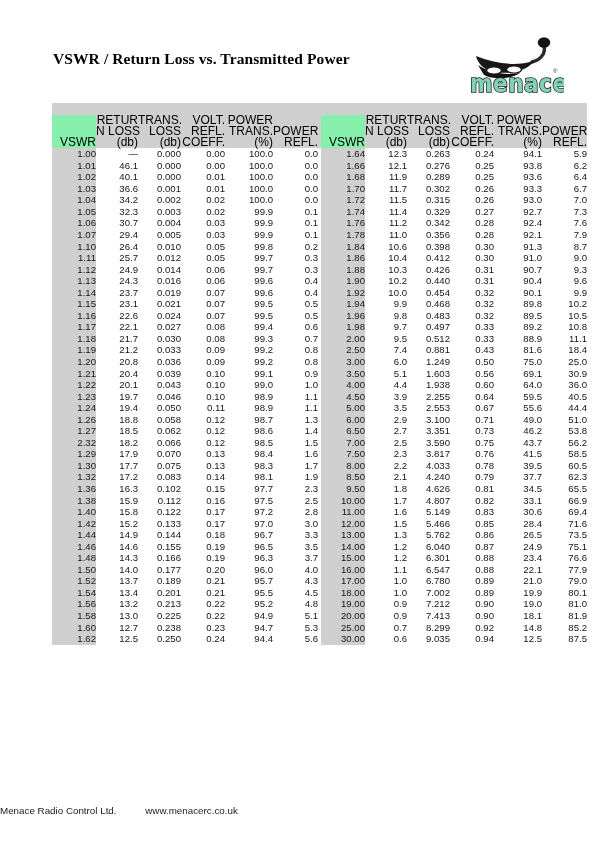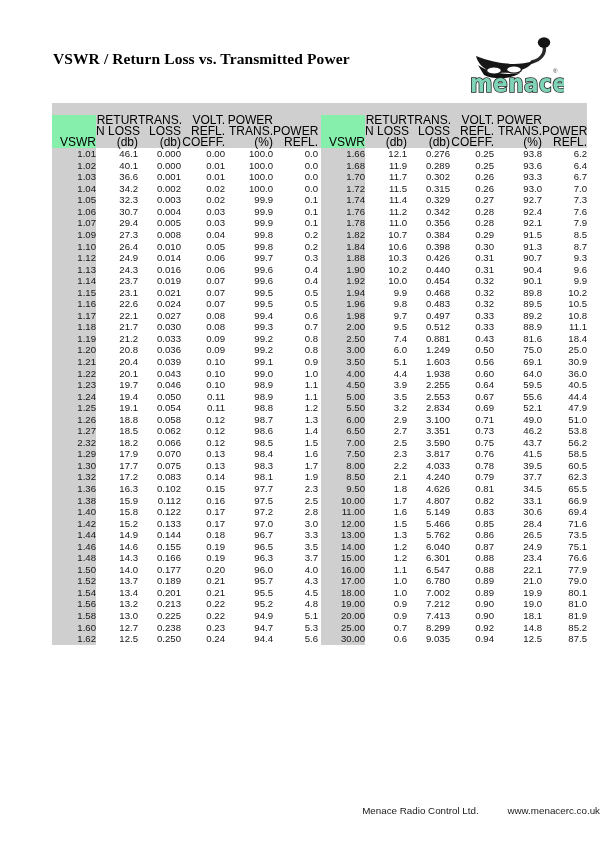--- a/index.html
+++ b/index.html
@@ -119,21 +119,21 @@
   col.c-pt    { width: 48px; }
   col.c-pr    { width: 45px; }
   col.c-gap   { width: 3px; }
 
   
   .footer {
     position: absolute;
     left: 0;
     top: 805px;
     width: 600px;
-    text-align: right;
+    text-align: left;
     font-size: 9.8px;
     color: #1a1a1a;
   }
   .footer span { display: inline-block; }
   .footer .company { margin-right: 26px; }
 </style>
 </head>
 <body>
 
 <div class="page">
@@ -241,20 +241,35 @@
             <div>(%)</div>
           </th>
           <th class="hdr-cell">
             <div>POWER</div>
             <div>REFL.</div>
           </th>
         </tr>
       </thead>
       <tbody id="table-body">
           <tr>
+            <td class="cell vswr-col">1.00</td>
+            <td class="cell">—</td>
+            <td class="cell">0.000</td>
+            <td class="cell">0.00</td>
+            <td class="cell">100.0</td>
+            <td class="cell">0.0</td>
+            <td class="gap"></td>
+            <td class="cell vswr-col">1.64</td>
+            <td class="cell">12.3</td>
+            <td class="cell">0.263</td>
+            <td class="cell">0.24</td>
+            <td class="cell">94.1</td>
+            <td class="cell">5.9</td>
+          </tr>
+          <tr>
             <td class="cell vswr-col">1.01</td>
             <td class="cell">46.1</td>
             <td class="cell">0.000</td>
             <td class="cell">0.00</td>
             <td class="cell">100.0</td>
             <td class="cell">0.0</td>
             <td class="gap"></td>
             <td class="cell vswr-col">1.66</td>
             <td class="cell">12.1</td>
             <td class="cell">0.276</td>
@@ -346,50 +361,50 @@
             <td class="cell">0.1</td>
             <td class="gap"></td>
             <td class="cell vswr-col">1.78</td>
             <td class="cell">11.0</td>
             <td class="cell">0.356</td>
             <td class="cell">0.28</td>
             <td class="cell">92.1</td>
             <td class="cell">7.9</td>
           </tr>
           <tr>
-            <td class="cell vswr-col">1.09</td>
-            <td class="cell">27.3</td>
-            <td class="cell">0.008</td>
-            <td class="cell">0.04</td>
-            <td class="cell">99.8</td>
-            <td class="cell">0.2</td>
-            <td class="gap"></td>
-            <td class="cell vswr-col">1.82</td>
-            <td class="cell">10.7</td>
-            <td class="cell">0.384</td>
-            <td class="cell">0.29</td>
-            <td class="cell">91.5</td>
-            <td class="cell">8.5</td>
-          </tr>
-          <tr>
             <td class="cell vswr-col">1.10</td>
             <td class="cell">26.4</td>
             <td class="cell">0.010</td>
             <td class="cell">0.05</td>
             <td class="cell">99.8</td>
             <td class="cell">0.2</td>
             <td class="gap"></td>
             <td class="cell vswr-col">1.84</td>
             <td class="cell">10.6</td>
             <td class="cell">0.398</td>
             <td class="cell">0.30</td>
             <td class="cell">91.3</td>
             <td class="cell">8.7</td>
           </tr>
           <tr>
+            <td class="cell vswr-col">1.11</td>
+            <td class="cell">25.7</td>
+            <td class="cell">0.012</td>
+            <td class="cell">0.05</td>
+            <td class="cell">99.7</td>
+            <td class="cell">0.3</td>
+            <td class="gap"></td>
+            <td class="cell vswr-col">1.86</td>
+            <td class="cell">10.4</td>
+            <td class="cell">0.412</td>
+            <td class="cell">0.30</td>
+            <td class="cell">91.0</td>
+            <td class="cell">9.0</td>
+          </tr>
+          <tr>
             <td class="cell vswr-col">1.12</td>
             <td class="cell">24.9</td>
             <td class="cell">0.014</td>
             <td class="cell">0.06</td>
             <td class="cell">99.7</td>
             <td class="cell">0.3</td>
             <td class="gap"></td>
             <td class="cell vswr-col">1.88</td>
             <td class="cell">10.3</td>
             <td class="cell">0.426</td>
@@ -571,35 +586,20 @@
             <td class="cell">1.1</td>
             <td class="gap"></td>
             <td class="cell vswr-col">5.00</td>
             <td class="cell">3.5</td>
             <td class="cell">2.553</td>
             <td class="cell">0.67</td>
             <td class="cell">55.6</td>
             <td class="cell">44.4</td>
           </tr>
           <tr>
-            <td class="cell vswr-col">1.25</td>
-            <td class="cell">19.1</td>
-            <td class="cell">0.054</td>
-            <td class="cell">0.11</td>
-            <td class="cell">98.8</td>
-            <td class="cell">1.2</td>
-            <td class="gap"></td>
-            <td class="cell vswr-col">5.50</td>
-            <td class="cell">3.2</td>
-            <td class="cell">2.834</td>
-            <td class="cell">0.69</td>
-            <td class="cell">52.1</td>
-            <td class="cell">47.9</td>
-          </tr>
-          <tr>
             <td class="cell vswr-col">1.26</td>
             <td class="cell">18.8</td>
             <td class="cell">0.058</td>
             <td class="cell">0.12</td>
             <td class="cell">98.7</td>
             <td class="cell">1.3</td>
             <td class="gap"></td>
             <td class="cell vswr-col">6.00</td>
             <td class="cell">2.9</td>
             <td class="cell">3.100</td>

